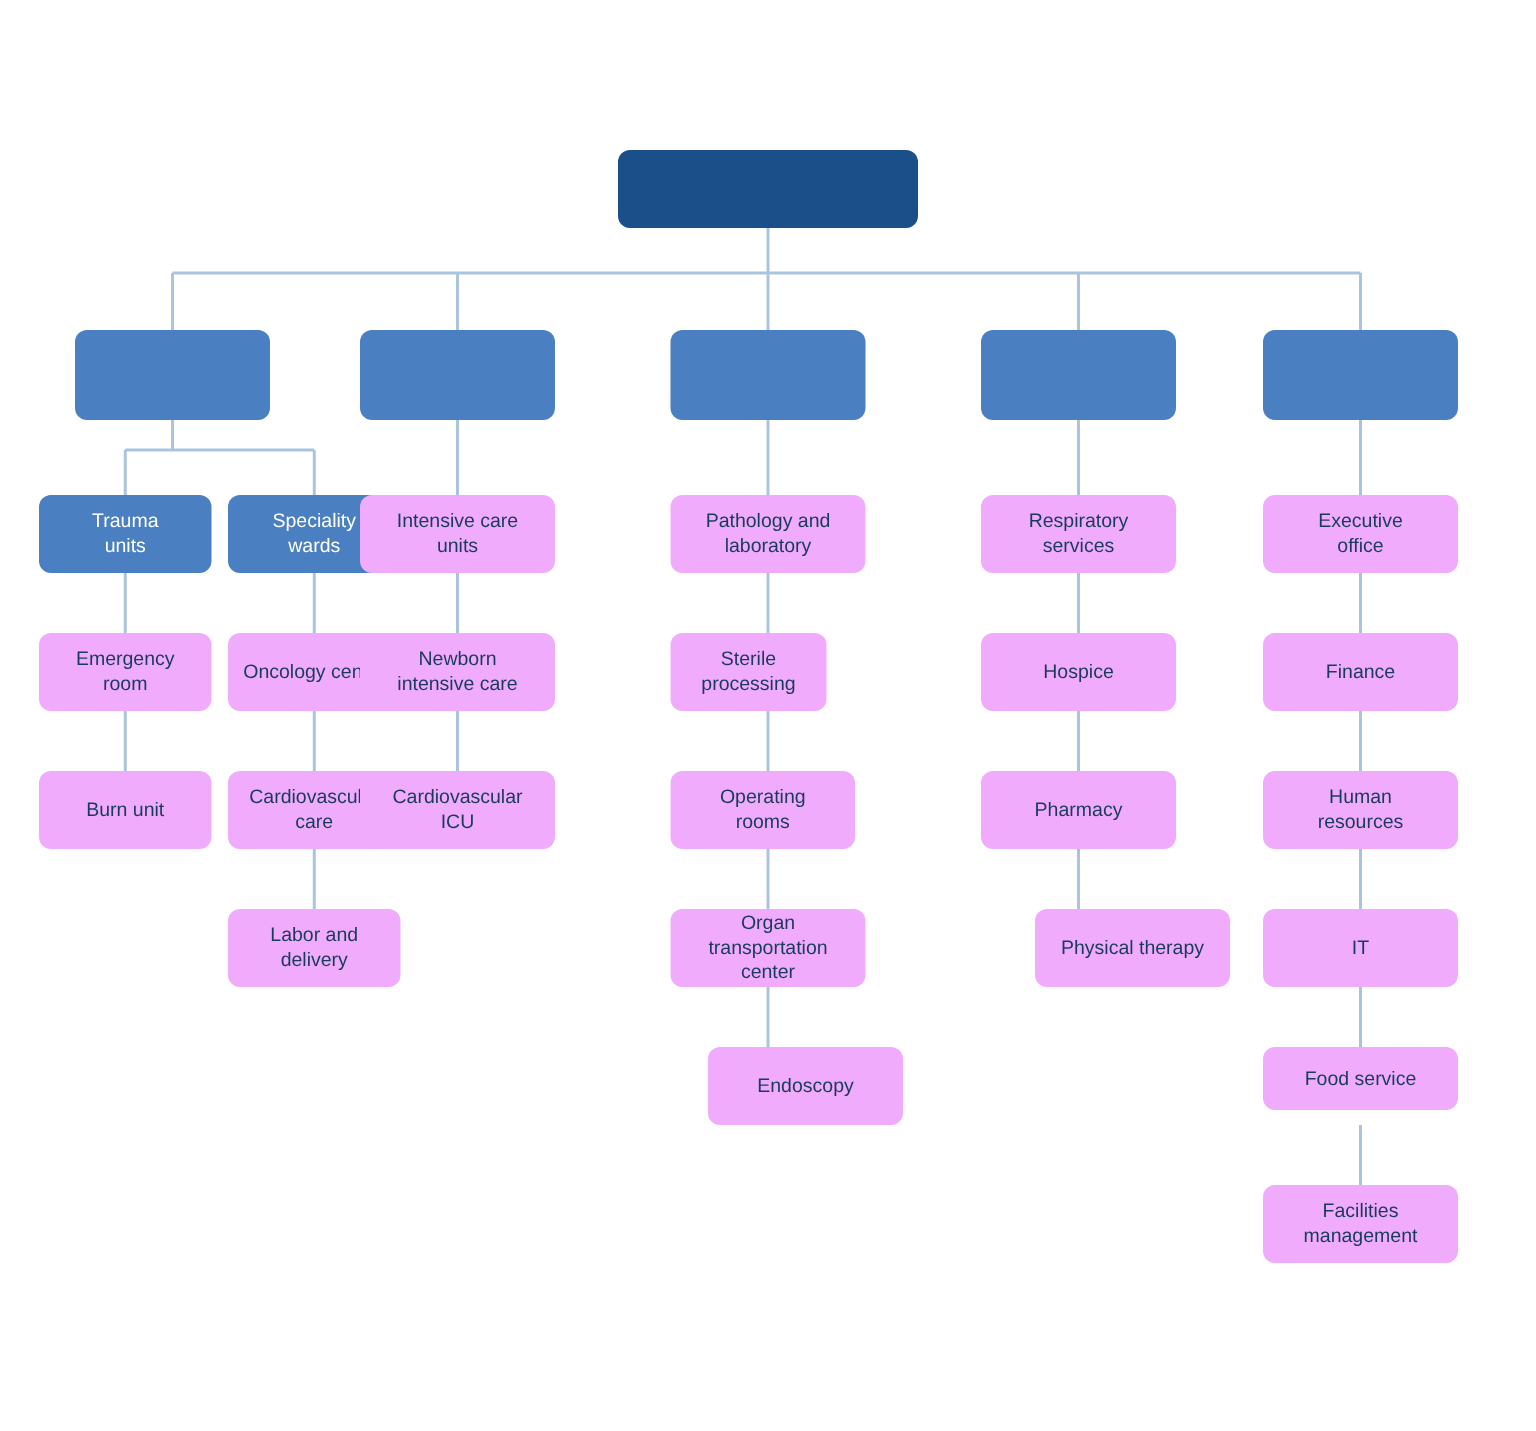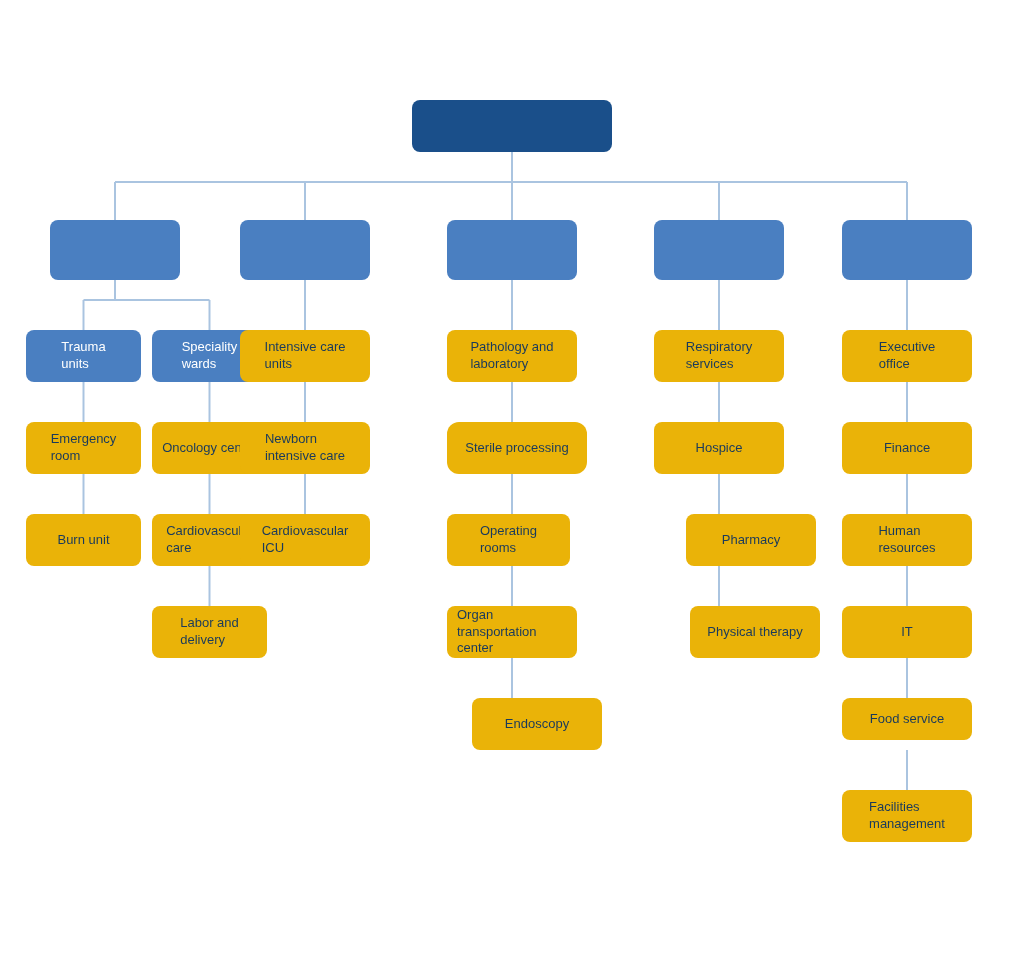--- a/index.html
+++ b/index.html
@@ -34,21 +34,21 @@
       top: 0; left: 0;
       width: 100%;
       height: 100%;
       pointer-events: none;
       overflow: visible;
     }
 
     .node-box {
       position: absolute;
       border-radius: 8px;
-      text-align: left;
+      text-align: center;
       display: flex;
       align-items: center;
       justify-content: center;
       padding: 8px 10px;
       font-size: 13px;
       line-height: 1.3;
     }
 
     .nb-root {
       background: #1a4f8a;
@@ -58,21 +58,21 @@
     }
 
     .nb-l1 {
       background: #4a7fc1;
       color: #fff;
       font-size: 13.5px;
       font-weight: 500;
     }
 
     .nb-l2 {
-      background: #eab308;
+      background: #f0abfc;
       color: #1a3a5c;
       font-size: 13px;
     }
 
     .nb-l2b {
       background: #4a7fc1;
       color: #fff;
       font-size: 13px;
     }
   </style>
@@ -146,33 +146,33 @@
   <div class="node-box nb-l2" id="n-labor" style="width:115px; height:52px; left:130px; top:516px;">Labor and<br>delivery</div>
 
   <div class="node-box nb-l2" id="n-icu" style="width:130px; height:52px; left:218px; top:240px;">Intensive care<br>units</div>
 
   <div class="node-box nb-l2" id="n-newborn" style="width:130px; height:52px; left:218px; top:332px;">Newborn<br>intensive care</div>
 
   <div class="node-box nb-l2" id="n-cv-icu" style="width:130px; height:52px; left:218px; top:424px;">Cardiovascular<br>ICU</div>
 
   <div class="node-box nb-l2" id="n-path" style="width:130px; height:52px; left:425px; top:240px;">Pathology and<br>laboratory</div>
 
-  <div class="node-box nb-l2" id="n-sterile" style="width:140px; height:52px; left:425px; top:332px;border-radius:12px;">Sterile processing</div>
+  <div class="node-box nb-l2" id="n-sterile" style="width:104px; height:52px; left:425px; top:332px;">Sterile processing</div>
 
   <div class="node-box nb-l2" id="n-or" style="width:123px; height:52px; left:425px; top:424px;">Operating<br>rooms</div>
 
   <div class="node-box nb-l2" id="n-organ" style="width:130px; height:52px; left:425px; top:516px;">Organ transportation<br>center</div>
 
   <div class="node-box nb-l2" id="n-endo" style="width:130px; height:52px; left:450px; top:608px;">Endoscopy</div>
 
   <div class="node-box nb-l2" id="n-resp" style="width:130px; height:52px; left:632px; top:240px;">Respiratory<br>services</div>
 
   <div class="node-box nb-l2" id="n-hospice" style="width:130px; height:52px; left:632px; top:332px;">Hospice</div>
 
-  <div class="node-box nb-l2" id="n-pharmacy" style="width:130px; height:52px; left:664px; top:424px;">Pharmacy</div>
+  <div class="node-box nb-l2" id="n-pharmacy" style="width:130px; height:52px; left:632px; top:424px;">Pharmacy</div>
 
   <div class="node-box nb-l2" id="n-physio" style="width:130px; height:52px; left:632px; top:516px;margin-left:36px;">Physical therapy</div>
 
   <div class="node-box nb-l2" id="n-exec" style="width:130px; height:52px; left:820px; top:240px;">Executive<br>office</div>
 
   <div class="node-box nb-l2" id="n-finance" style="width:130px; height:52px; left:820px; top:332px;">Finance</div>
 
   <div class="node-box nb-l2" id="n-hr" style="width:130px; height:52px; left:820px; top:424px;">Human<br>resources</div>
 
   <div class="node-box nb-l2" id="n-it" style="width:130px; height:52px; left:820px; top:516px;">IT</div>

